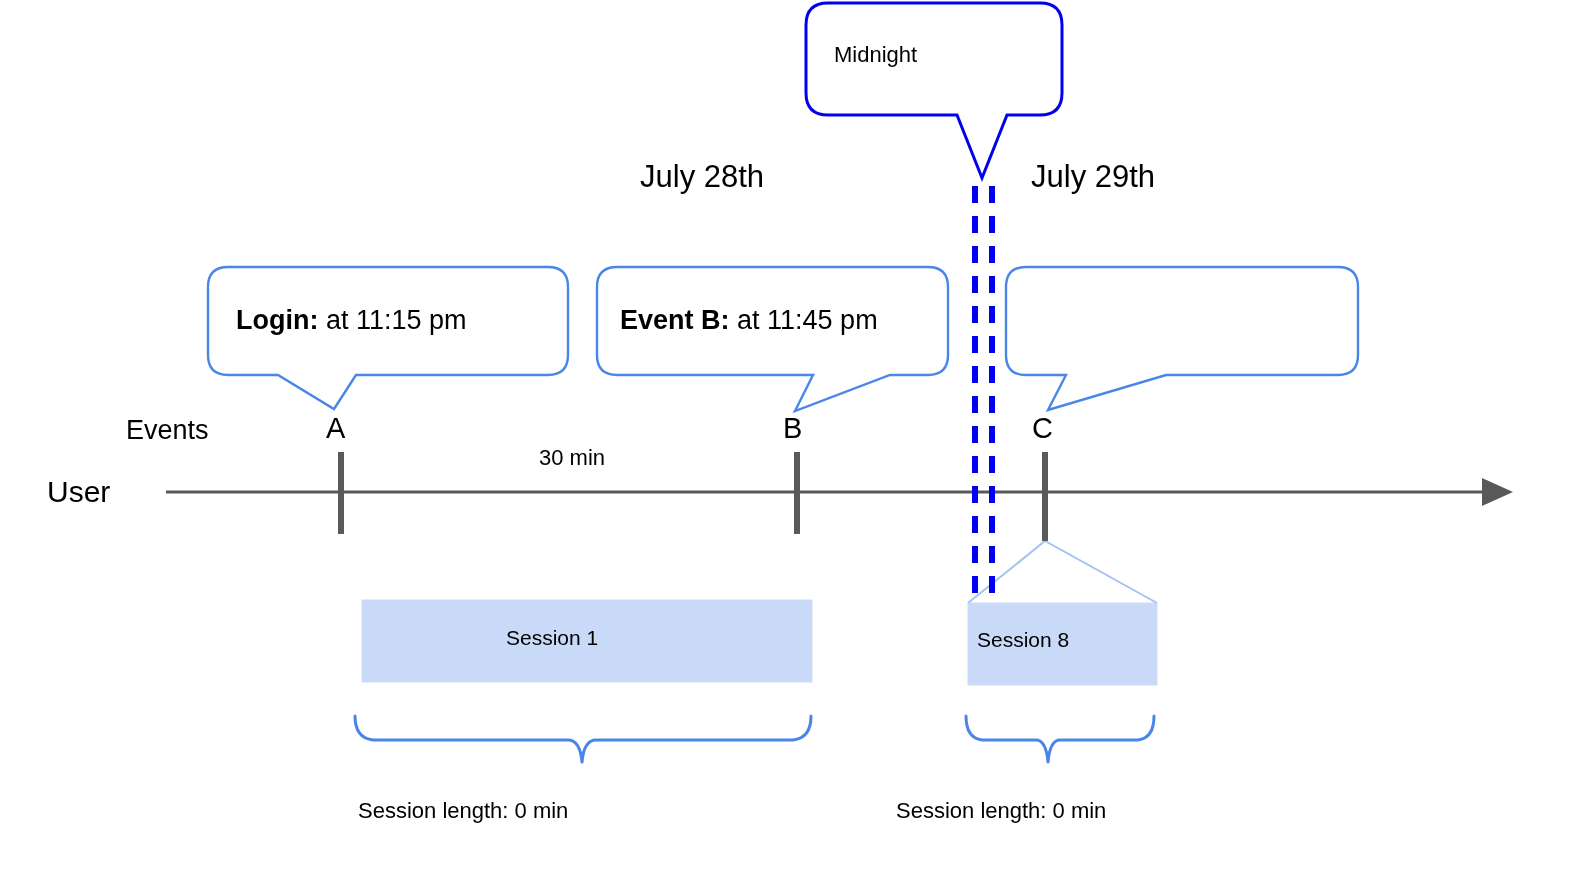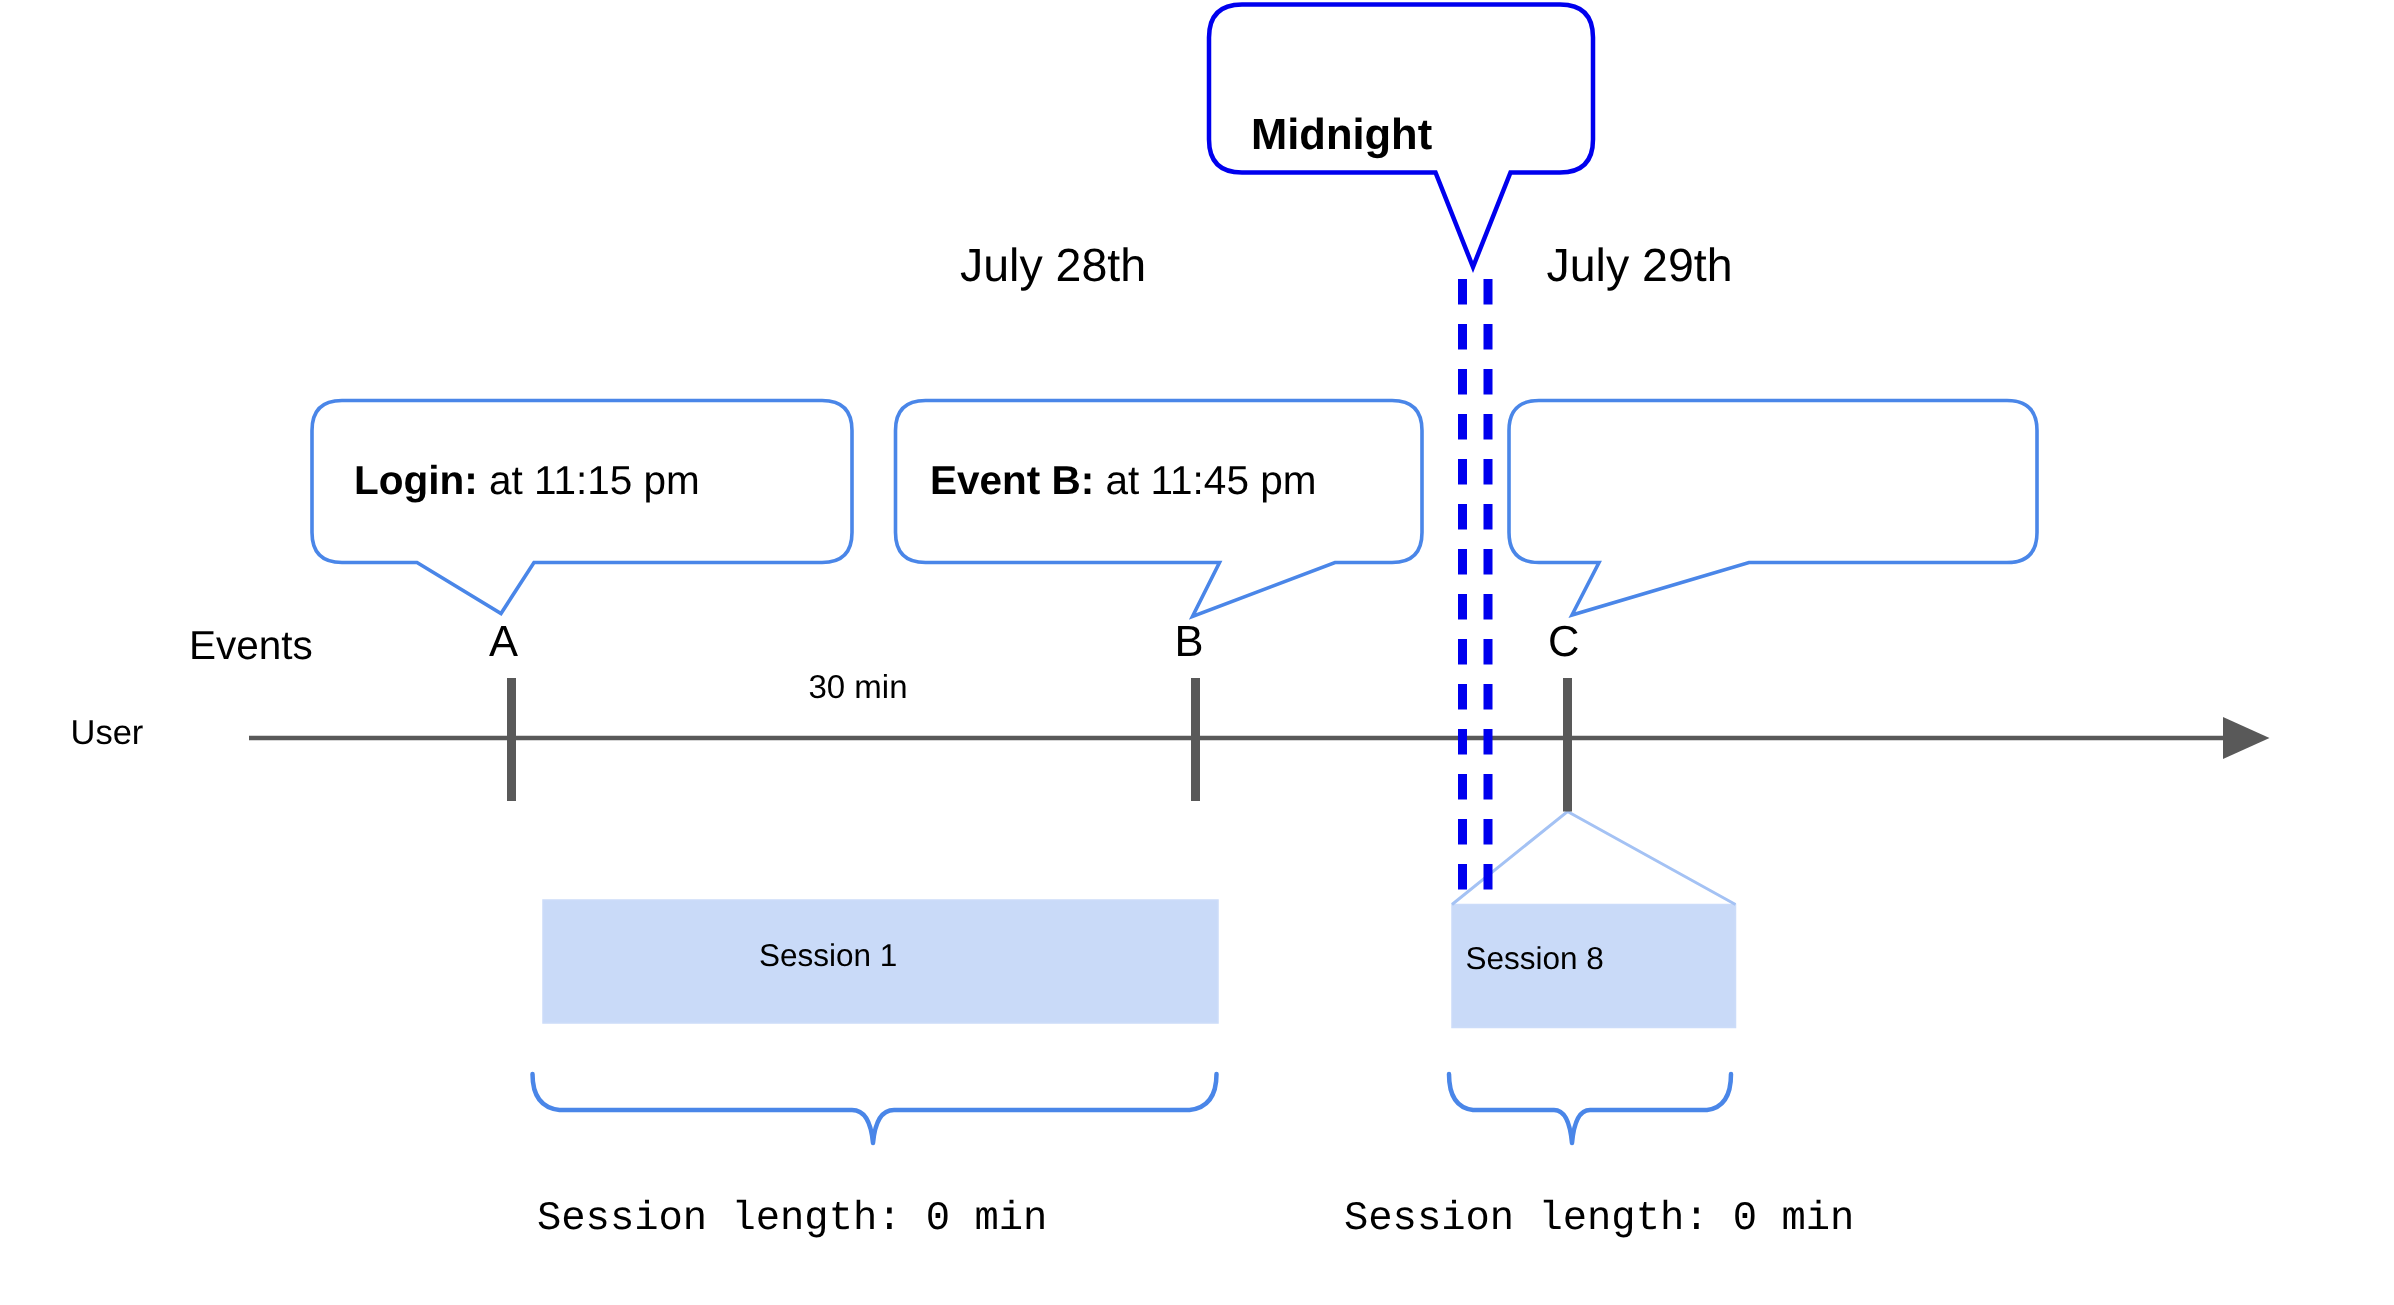--- a/index.html
+++ b/index.html
@@ -34,45 +34,43 @@
   
   .callout-text {
     font-size: 27px;
     letter-spacing: 0px;
   }
   .callout-text b {
     font-weight: bold;
     text-align: right;
   }
   .midnight-text {
-    font-size: 29px;
-    font-weight: bold;
-    margin-top: 32px;
+    font-size: 22px;
+    font-weight: normal;
   }
   .date-text {
     font-size: 31px;
   }
   .event-letter {
     font-size: 29px;
   }
   .events-label {
     font-size: 27px;
   }
   .user-label {
-    font-size: 23px;
+    font-size: 30px;
   }
   .duration-label {
     font-size: 22px;
   }
   .session-label {
     font-size: 21px;
   }
   .session-length-label {
-    font-size: 27px;
-    font-family: Liberation Mono, monospace;
+    font-size: 22px;
   }
 </style>
 </head>
 <body>
 
 <div id="canvas">
 
   <svg id="svg-layer" viewBox="0 0 1596 870">
 
     <rect x="362" y="600" width="450" height="82" fill="#c9daf8" stroke="#ccdcf9" stroke-width="1"></rect>

